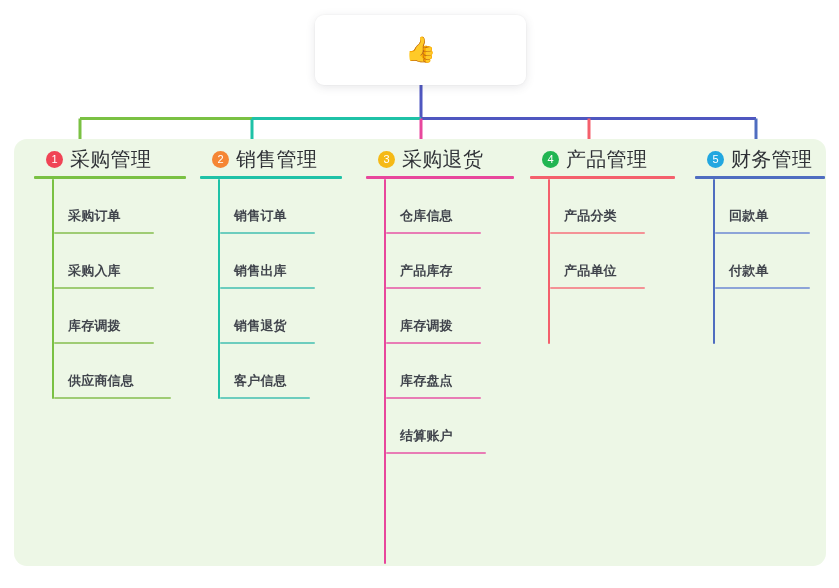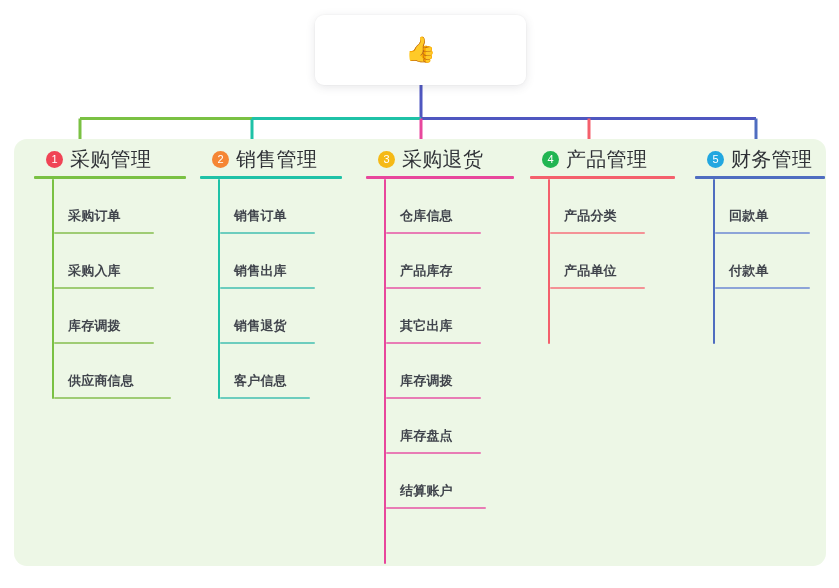--- a/index.html
+++ b/index.html
@@ -199,24 +199,20 @@
           <div class="col-stem" style="background: rgb(232, 71, 156); height: 385px;"></div>
           <div class="leaf">
             <span class="leaf-label">仓库信息</span>
             <div class="leaf-rule" style="background: rgb(232, 124, 181); width: 95px;"></div>
           </div>
           <div class="leaf">
             <span class="leaf-label">产品库存</span>
             <div class="leaf-rule" style="background: rgb(232, 124, 181); width: 95px;"></div>
           </div>
           <div class="leaf">
-            <span class="leaf-label">其它出库</span>
-            <div class="leaf-rule" style="background: rgb(232, 124, 181); width: 95px;"></div>
-          </div>
-          <div class="leaf">
             <span class="leaf-label">库存调拨</span>
             <div class="leaf-rule" style="background: rgb(232, 124, 181); width: 95px;"></div>
           </div>
           <div class="leaf">
             <span class="leaf-label">库存盘点</span>
             <div class="leaf-rule" style="background: rgb(232, 124, 181); width: 95px;"></div>
           </div>
           <div class="leaf">
             <span class="leaf-label">结算账户</span>
             <div class="leaf-rule" style="background: rgb(232, 124, 181); width: 100px;"></div>

